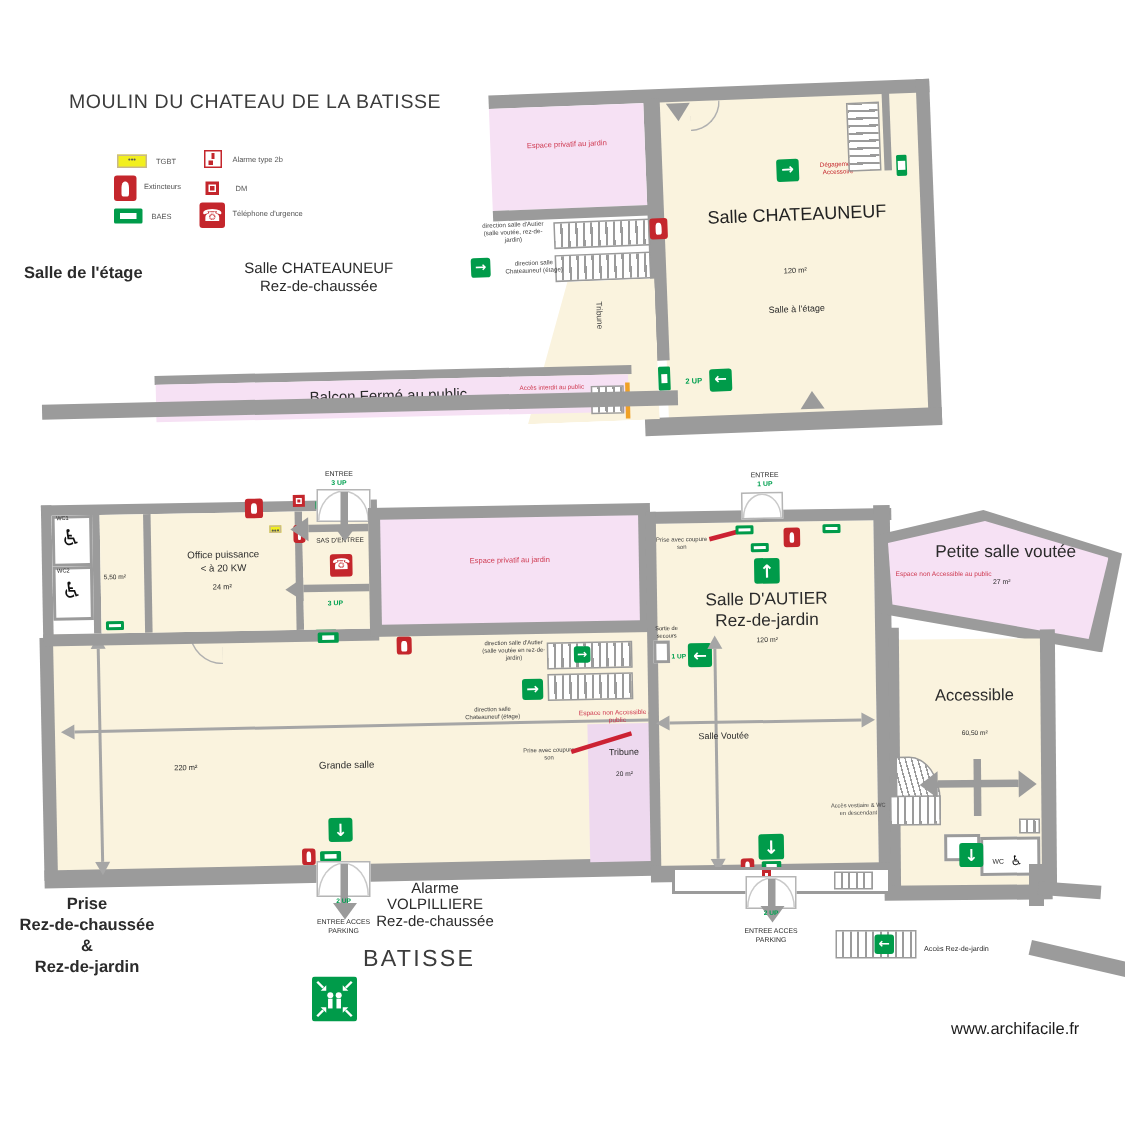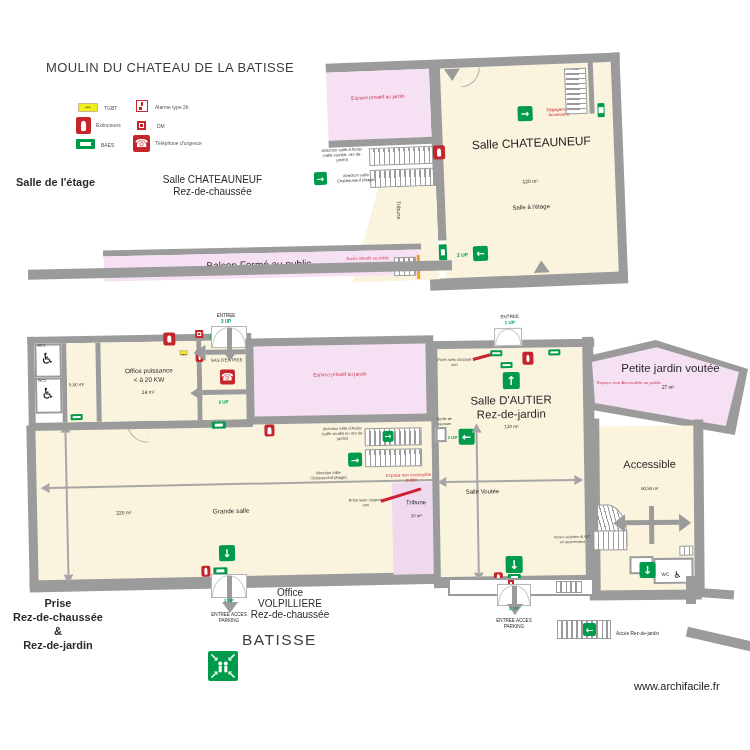--- a/index.html
+++ b/index.html
@@ -239,21 +239,21 @@
     <div class="abs dim-v" style="left:44px;top:102px;height:140px"></div>
     <div class="t tc" style="left:20px;top:158px;width:60px;font-size:6px">Salle Voutée</div>
     <div class="t tc" style="left:120px;top:206px;width:38px;font-size:3.8px;color:#444">Accès vestiaire &amp; WC en descendant</div>
     <div class="abs exit" style="left:72px;top:226px;width:17px;height:17px;font-size:12px" data-glyph="↓"></div>
     <div class="abs ext" style="left:60px;top:242px;width:9px;height:11px"></div>
     <div class="abs baes" style="left:74px;top:244px;width:13px;height:7px"></div>
   </div>
 
   <div class="abs" style="left:583px;top:335px;width:165px;height:100px;background:#9b9b9b;clip-path:polygon(0% 22%,44% 5%,100% 34%,92% 100%,2% 74%)"></div>
   <div class="abs" style="left:592px;top:344px;width:147px;height:82px;background:#f6e1f4;clip-path:polygon(0% 22%,44% 4%,100% 34%,91% 100%,2% 72%)"></div>
-  <div class="t tc" style="left:603px;top:362px;width:135px;font-size:11.5px">Petite jardin voutée</div>
+  <div class="t tc" style="left:603px;top:362px;width:135px;font-size:11.5px">Petite salle voutée</div>
   <div class="t tc red" style="left:596px;top:380px;width:66px;font-size:4.4px">Espace non Accessible au public</div>
   <div class="t" style="left:662px;top:385px;font-size:4.6px">27 m²</div>
 
   <div class="abs" style="left:585px;top:418px;width:128px;height:182px;transform:rotate(-0.5deg)">
     <div class="abs room" style="left:14px;top:8px;width:96px;height:166px"></div>
     <div class="abs wall" style="left:8px;top:0;width:7px;height:176px"></div>
     <div class="abs wall" style="left:109px;top:2px;width:10px;height:176px"></div>
     <div class="abs wall" style="left:4px;top:172px;width:112px;height:10px"></div>
     <div class="t tc" style="left:25px;top:40px;width:80px;font-size:11px">Accessible</div>
     <div class="t tc" style="left:40px;top:68px;width:50px;font-size:4.4px">60,50 m²</div>
@@ -287,21 +287,21 @@
   <div class="abs porch" style="left:211px;top:574px;width:36px;height:24px"></div>
   <div class="abs fat-down" style="left:227px;top:576px;height:26px"></div>
   <div class="t tc grn" style="left:211px;top:598px;width:36px;font-size:4.4px">2 UP</div>
   <div class="t tc" style="left:202px;top:612px;width:54px;font-size:4.6px">ENTREE ACCES PARKING</div>
 
   <div class="t tc b" style="left:6px;top:597px;width:104px;font-size:11px">Prise</div>
   <div class="t tc b" style="left:6px;top:611px;width:104px;font-size:11px">Rez-de-chaussée</div>
   <div class="t tc b" style="left:6px;top:625px;width:104px;font-size:11px">&amp;</div>
   <div class="t tc b" style="left:6px;top:639px;width:104px;font-size:11px">Rez-de-jardin</div>
 
-  <div class="t tc" style="left:238px;top:587px;width:104px;font-size:10px">Office</div>
+  <div class="t tc" style="left:238px;top:587px;width:104px;font-size:10px">Alarme</div>
   <div class="t tc" style="left:238px;top:598px;width:104px;font-size:10px">VOLPILLIERE</div>
   <div class="t tc" style="left:238px;top:609px;width:104px;font-size:10px">Rez-de-chaussée</div>
   <div class="t" style="left:242px;top:631px;font-size:15.5px;letter-spacing:1.5px;color:#3c3c3c">BATISSE</div>
 
   <div class="abs" style="left:208px;top:651px;width:30px;height:30px">
     <svg width="30" height="30" viewBox="0 0 30 30">
       <rect width="30" height="30" rx="2" fill="#009b4a"></rect>
       <g fill="#fff">
         <circle cx="12.2" cy="12.5" r="2"></circle>
           <rect x="10.7" y="14.8" width="3" height="6.5"></rect>

